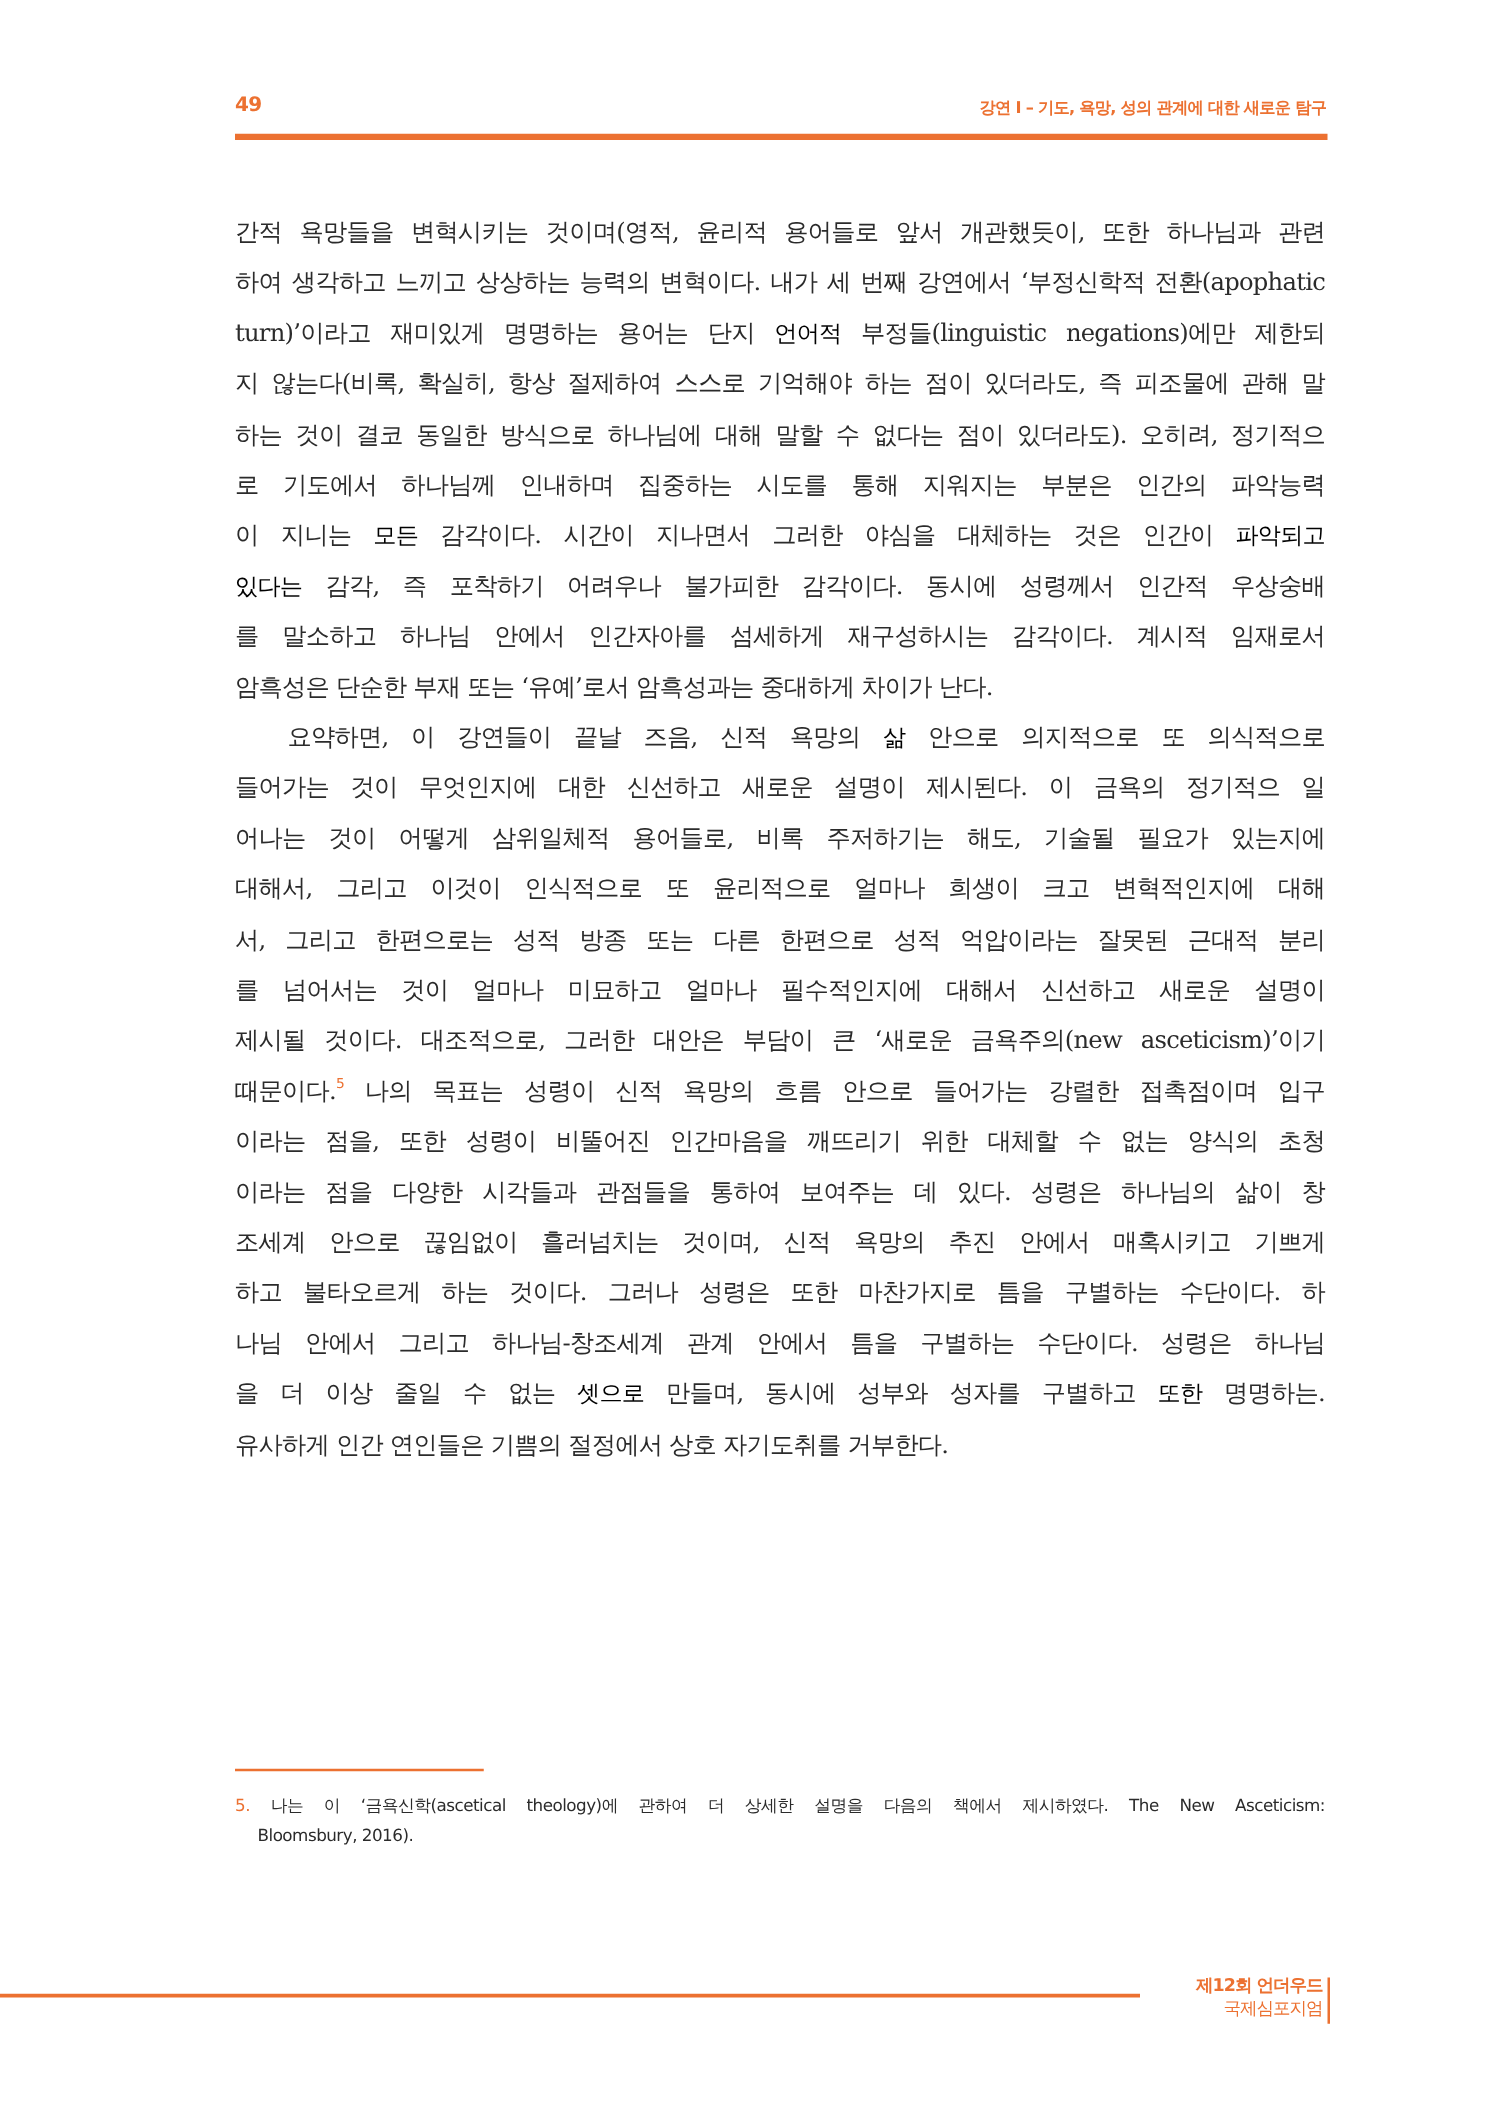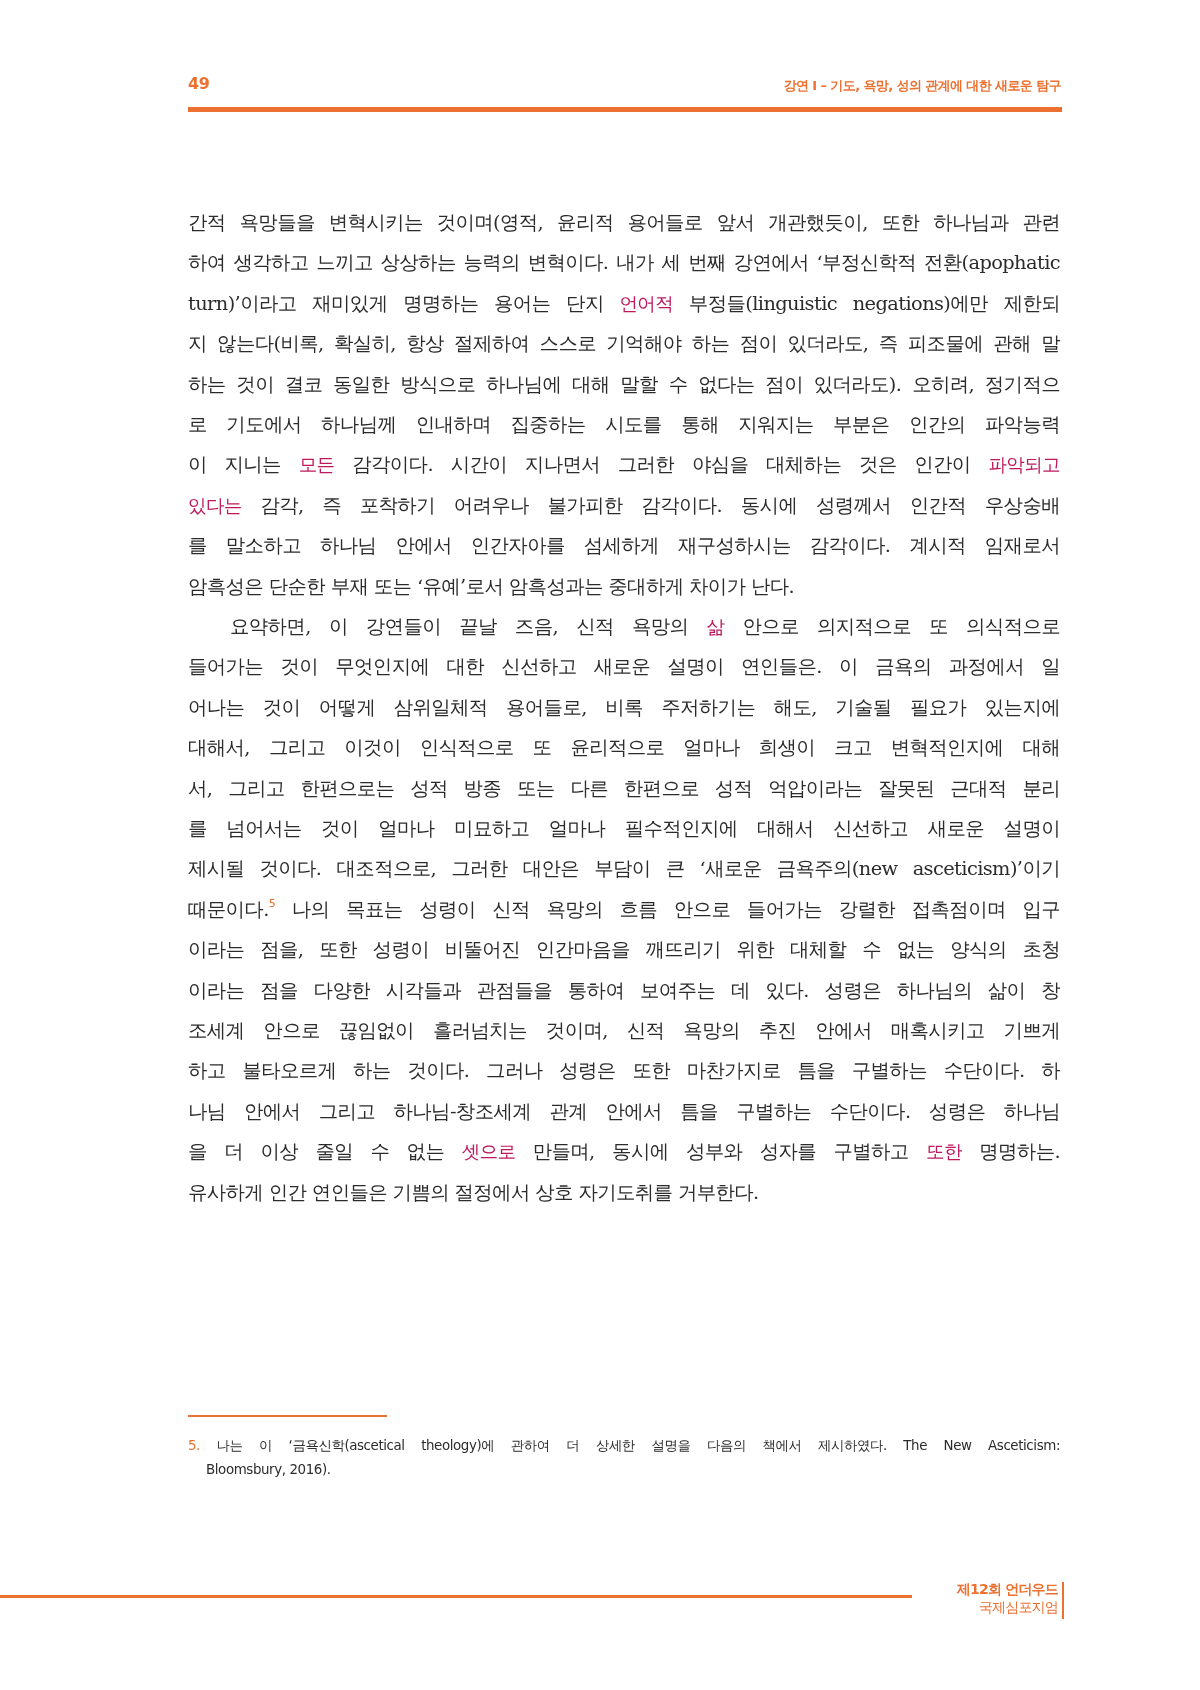--- a/index.html
+++ b/index.html
@@ -54,31 +54,30 @@
       position: absolute;
       left: 0;
       width: 872px;
       height: 40px;
       font-size: 19.4px;
       line-height: 40px;
       white-space: nowrap;
       text-align: justify;
       text-align-last: justify;
       letter-spacing: -0.6px;
-      margin-top: 37px;
     }
     .line.last {
       text-align-last: left;
     }
     .line.indent {
       padding-left: 42px;
       width: 830px;
     }
     .hl {
-      color: #be185d;
+      color: #000000;
       font-family: "DejaVu Sans", sans-serif;
       font-size: 18.5px;
     }
     sup.fnref {
       color: #ec7131;
       font-size: 11px;
       font-family: "DejaVu Sans", sans-serif;
       vertical-align: 9px;
       line-height: 0;
     }
@@ -158,21 +157,21 @@
     <div class="line" style="top: 20.4px;"><span>하여 생각하고 느끼고 상상하는 능력의 변혁이다. 내가 세 번째 강연에서 ‘부정신학적 전환(apophatic</span></div>
     <div class="line" style="top: 60.8px;"><span>turn)’이라고 재미있게 명명하는 용어는 단지 </span><span class="hl">언어적</span><span> 부정들(linguistic negations)에만 제한되</span></div>
     <div class="line" style="top: 101.2px;"><span>지 않는다(비록, 확실히, 항상 절제하여 스스로 기억해야 하는 점이 있더라도, 즉 피조물에 관해 말</span></div>
     <div class="line" style="top: 141.6px;"><span>하는 것이 결코 동일한 방식으로 하나님에 대해 말할 수 없다는 점이 있더라도). 오히려, 정기적으</span></div>
     <div class="line" style="top: 182px;"><span>로 기도에서 하나님께 인내하며 집중하는 시도를 통해 지워지는 부분은 인간의 파악능력</span></div>
     <div class="line" style="top: 222.4px;"><span>이 지니는 </span><span class="hl">모든</span><span> 감각이다. 시간이 지나면서 그러한 야심을 대체하는 것은 인간이 </span><span class="hl">파악되고</span></div>
     <div class="line" style="top: 262.8px;"><span class="hl">있다는</span><span> 감각, 즉 포착하기 어려우나 불가피한 감각이다. 동시에 성령께서 인간적 우상숭배</span></div>
     <div class="line" style="top: 303.2px;"><span>를 말소하고 하나님 안에서 인간자아를 섬세하게 재구성하시는 감각이다. 계시적 임재로서</span></div>
     <div class="line last" style="top: 343.6px;"><span>암흑성은 단순한 부재 또는 ‘유예’로서 암흑성과는 중대하게 차이가 난다.</span></div>
     <div class="line indent" style="top: 384px;"><span>요약하면, 이 강연들이 끝날 즈음, 신적 욕망의 </span><span class="hl">삶</span><span> 안으로 의지적으로 또 의식적으로</span></div>
-    <div class="line" style="top: 424.4px;"><span>들어가는 것이 무엇인지에 대한 신선하고 새로운 설명이 연인들은. 이 금욕의 과정에서 일</span></div>
+    <div class="line" style="top: 424.4px;"><span>들어가는 것이 무엇인지에 대한 신선하고 새로운 설명이 제시된다. 이 금욕의 정기적으 일</span></div>
     <div class="line" style="top: 464.8px;"><span>어나는 것이 어떻게 삼위일체적 용어들로, 비록 주저하기는 해도, 기술될 필요가 있는지에</span></div>
     <div class="line" style="top: 505.2px;"><span>대해서, 그리고 이것이 인식적으로 또 윤리적으로 얼마나 희생이 크고 변혁적인지에 대해</span></div>
     <div class="line" style="top: 545.6px;"><span>서, 그리고 한편으로는 성적 방종 또는 다른 한편으로 성적 억압이라는 잘못된 근대적 분리</span></div>
     <div class="line" style="top: 586px;"><span>를 넘어서는 것이 얼마나 미묘하고 얼마나 필수적인지에 대해서 신선하고 새로운 설명이</span></div>
     <div class="line" style="top: 626.4px;"><span>제시될 것이다. 대조적으로, 그러한 대안은 부담이 큰 ‘새로운 금욕주의(new asceticism)’이기</span></div>
     <div class="line" style="top: 666.8px;"><span>때문이다.</span><sup class="fnref">5</sup><span> 나의 목표는 성령이 신적 욕망의 흐름 안으로 들어가는 강렬한 접촉점이며 입구</span></div>
     <div class="line" style="top: 707.2px;"><span>이라는 점을, 또한 성령이 비뚤어진 인간마음을 깨뜨리기 위한 대체할 수 없는 양식의 초청</span></div>
     <div class="line" style="top: 747.6px;"><span>이라는 점을 다양한 시각들과 관점들을 통하여 보여주는 데 있다. 성령은 하나님의 삶이 창</span></div>
     <div class="line" style="top: 788px;"><span>조세계 안으로 끊임없이 흘러넘치는 것이며, 신적 욕망의 추진 안에서 매혹시키고 기쁘게</span></div>
     <div class="line" style="top: 828.4px;"><span>하고 불타오르게 하는 것이다. 그러나 성령은 또한 마찬가지로 틈을 구별하는 수단이다. 하</span></div>

